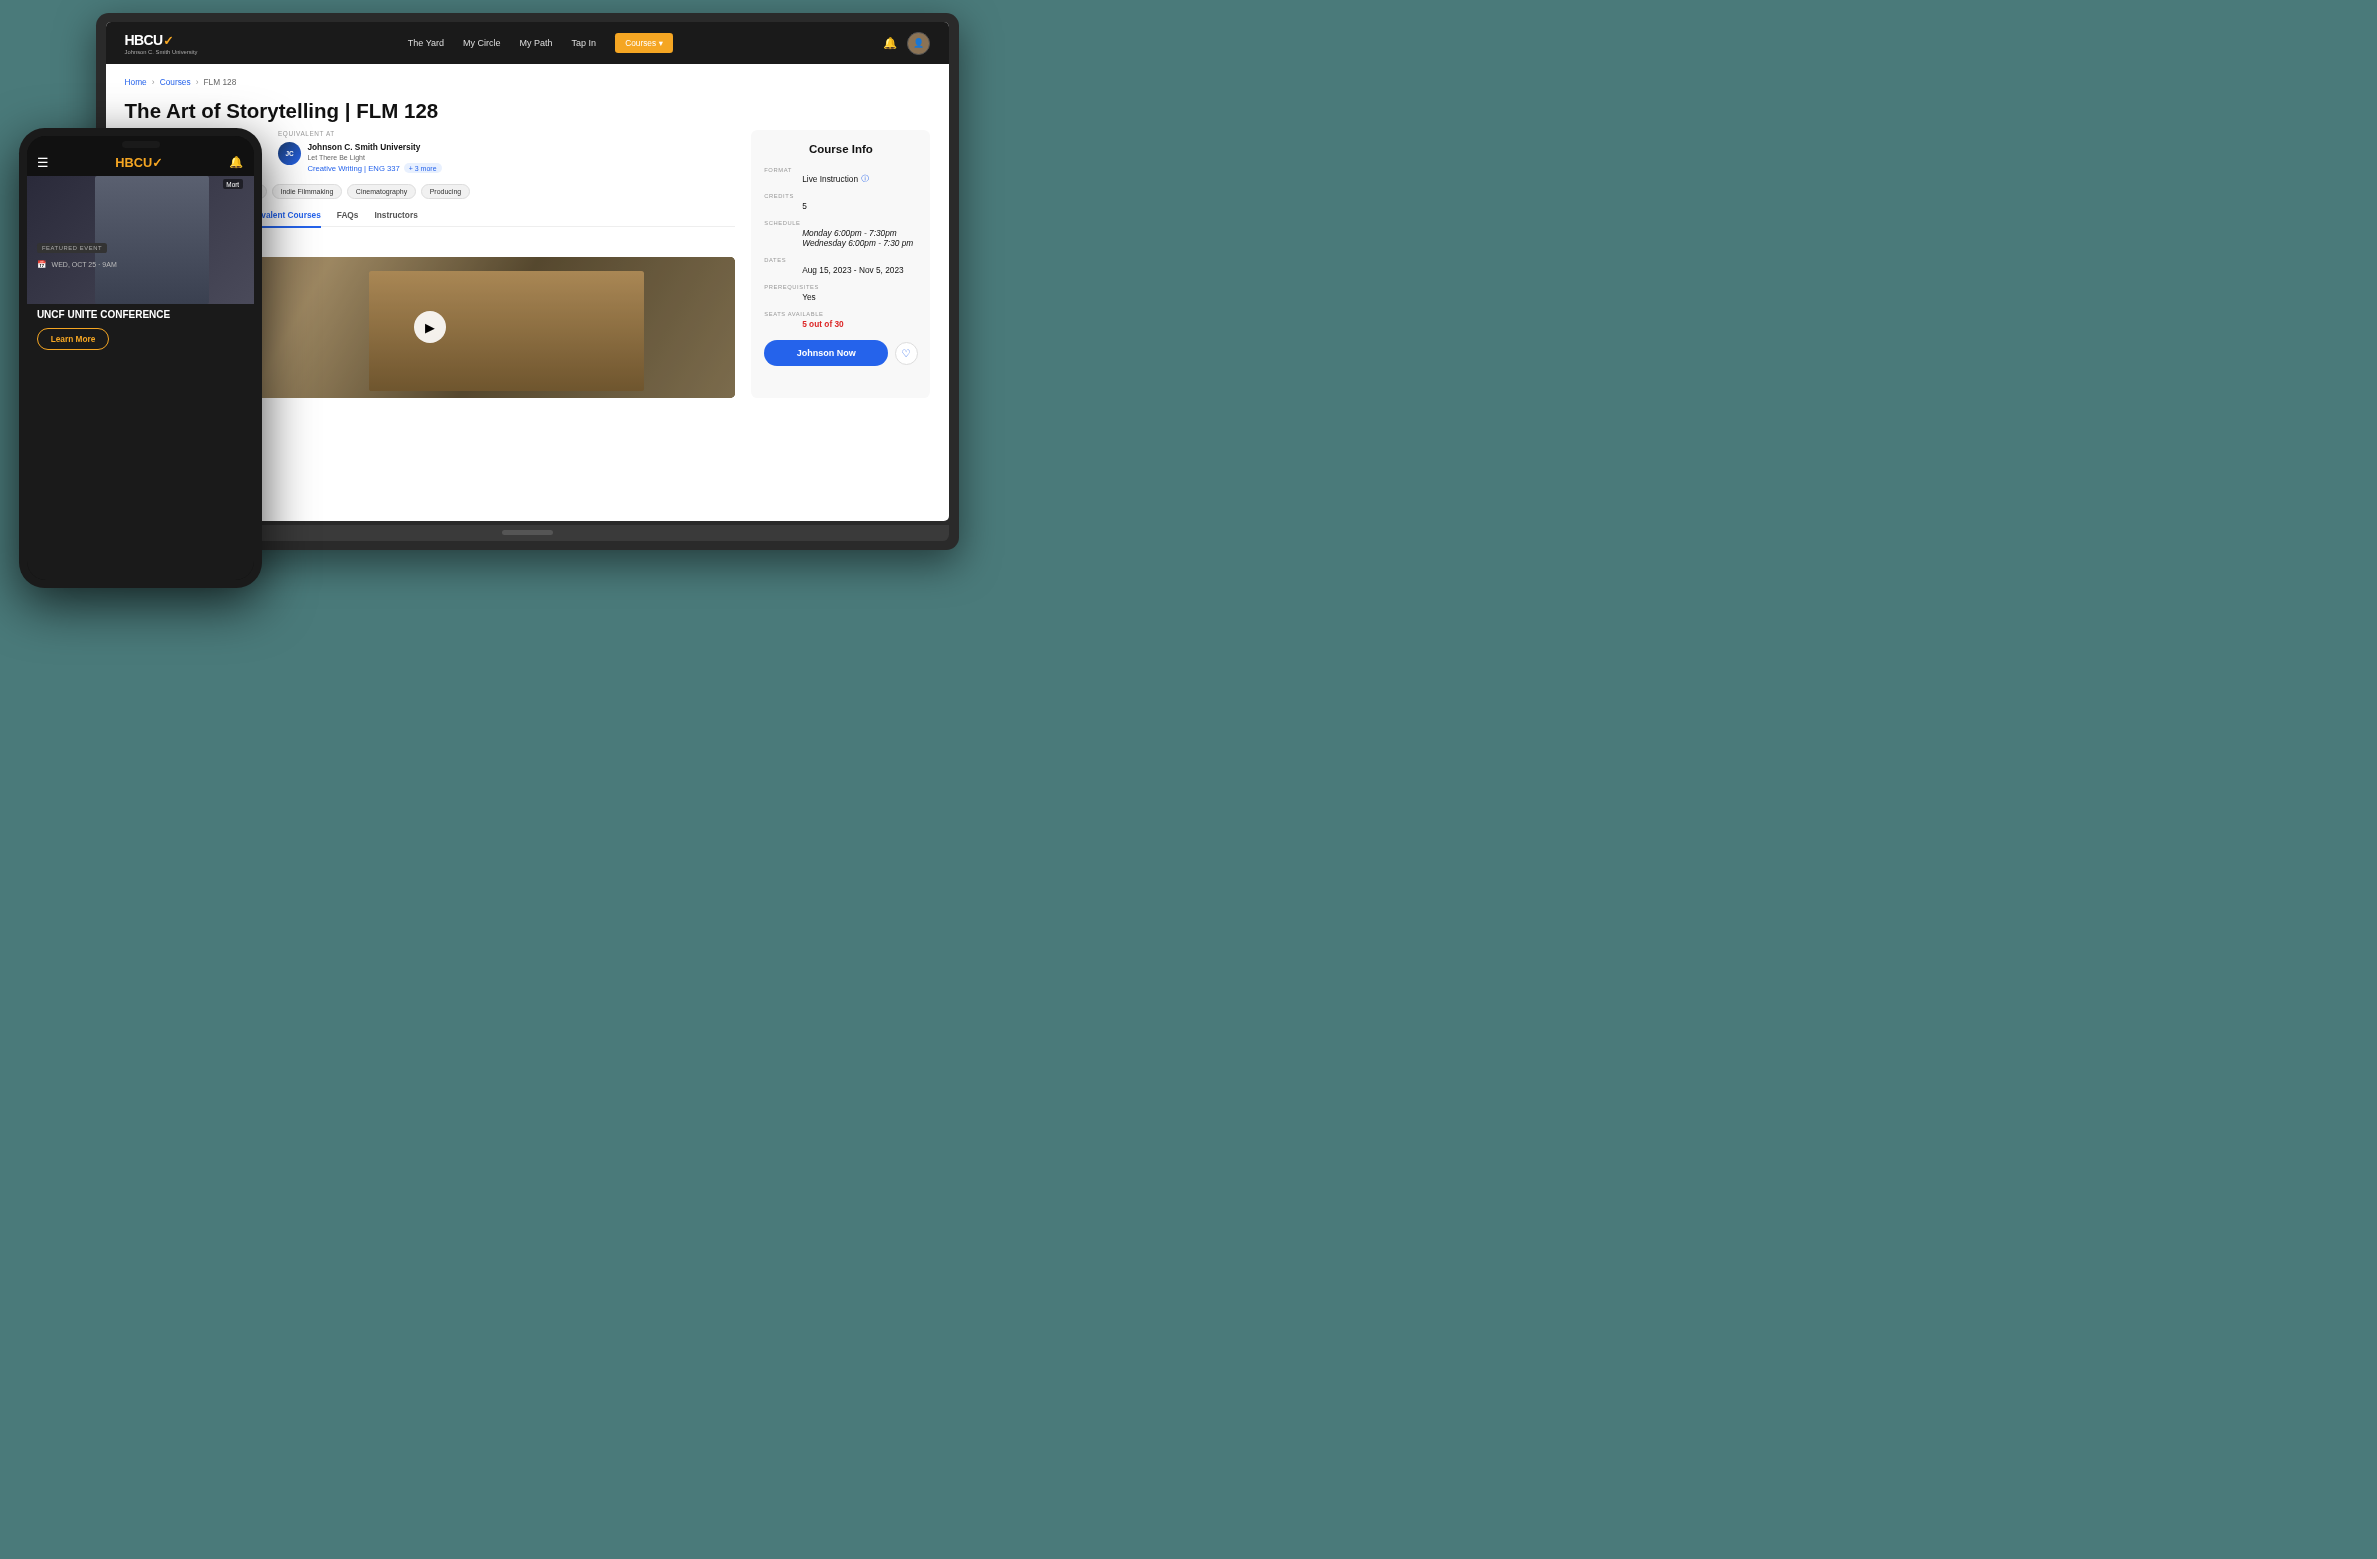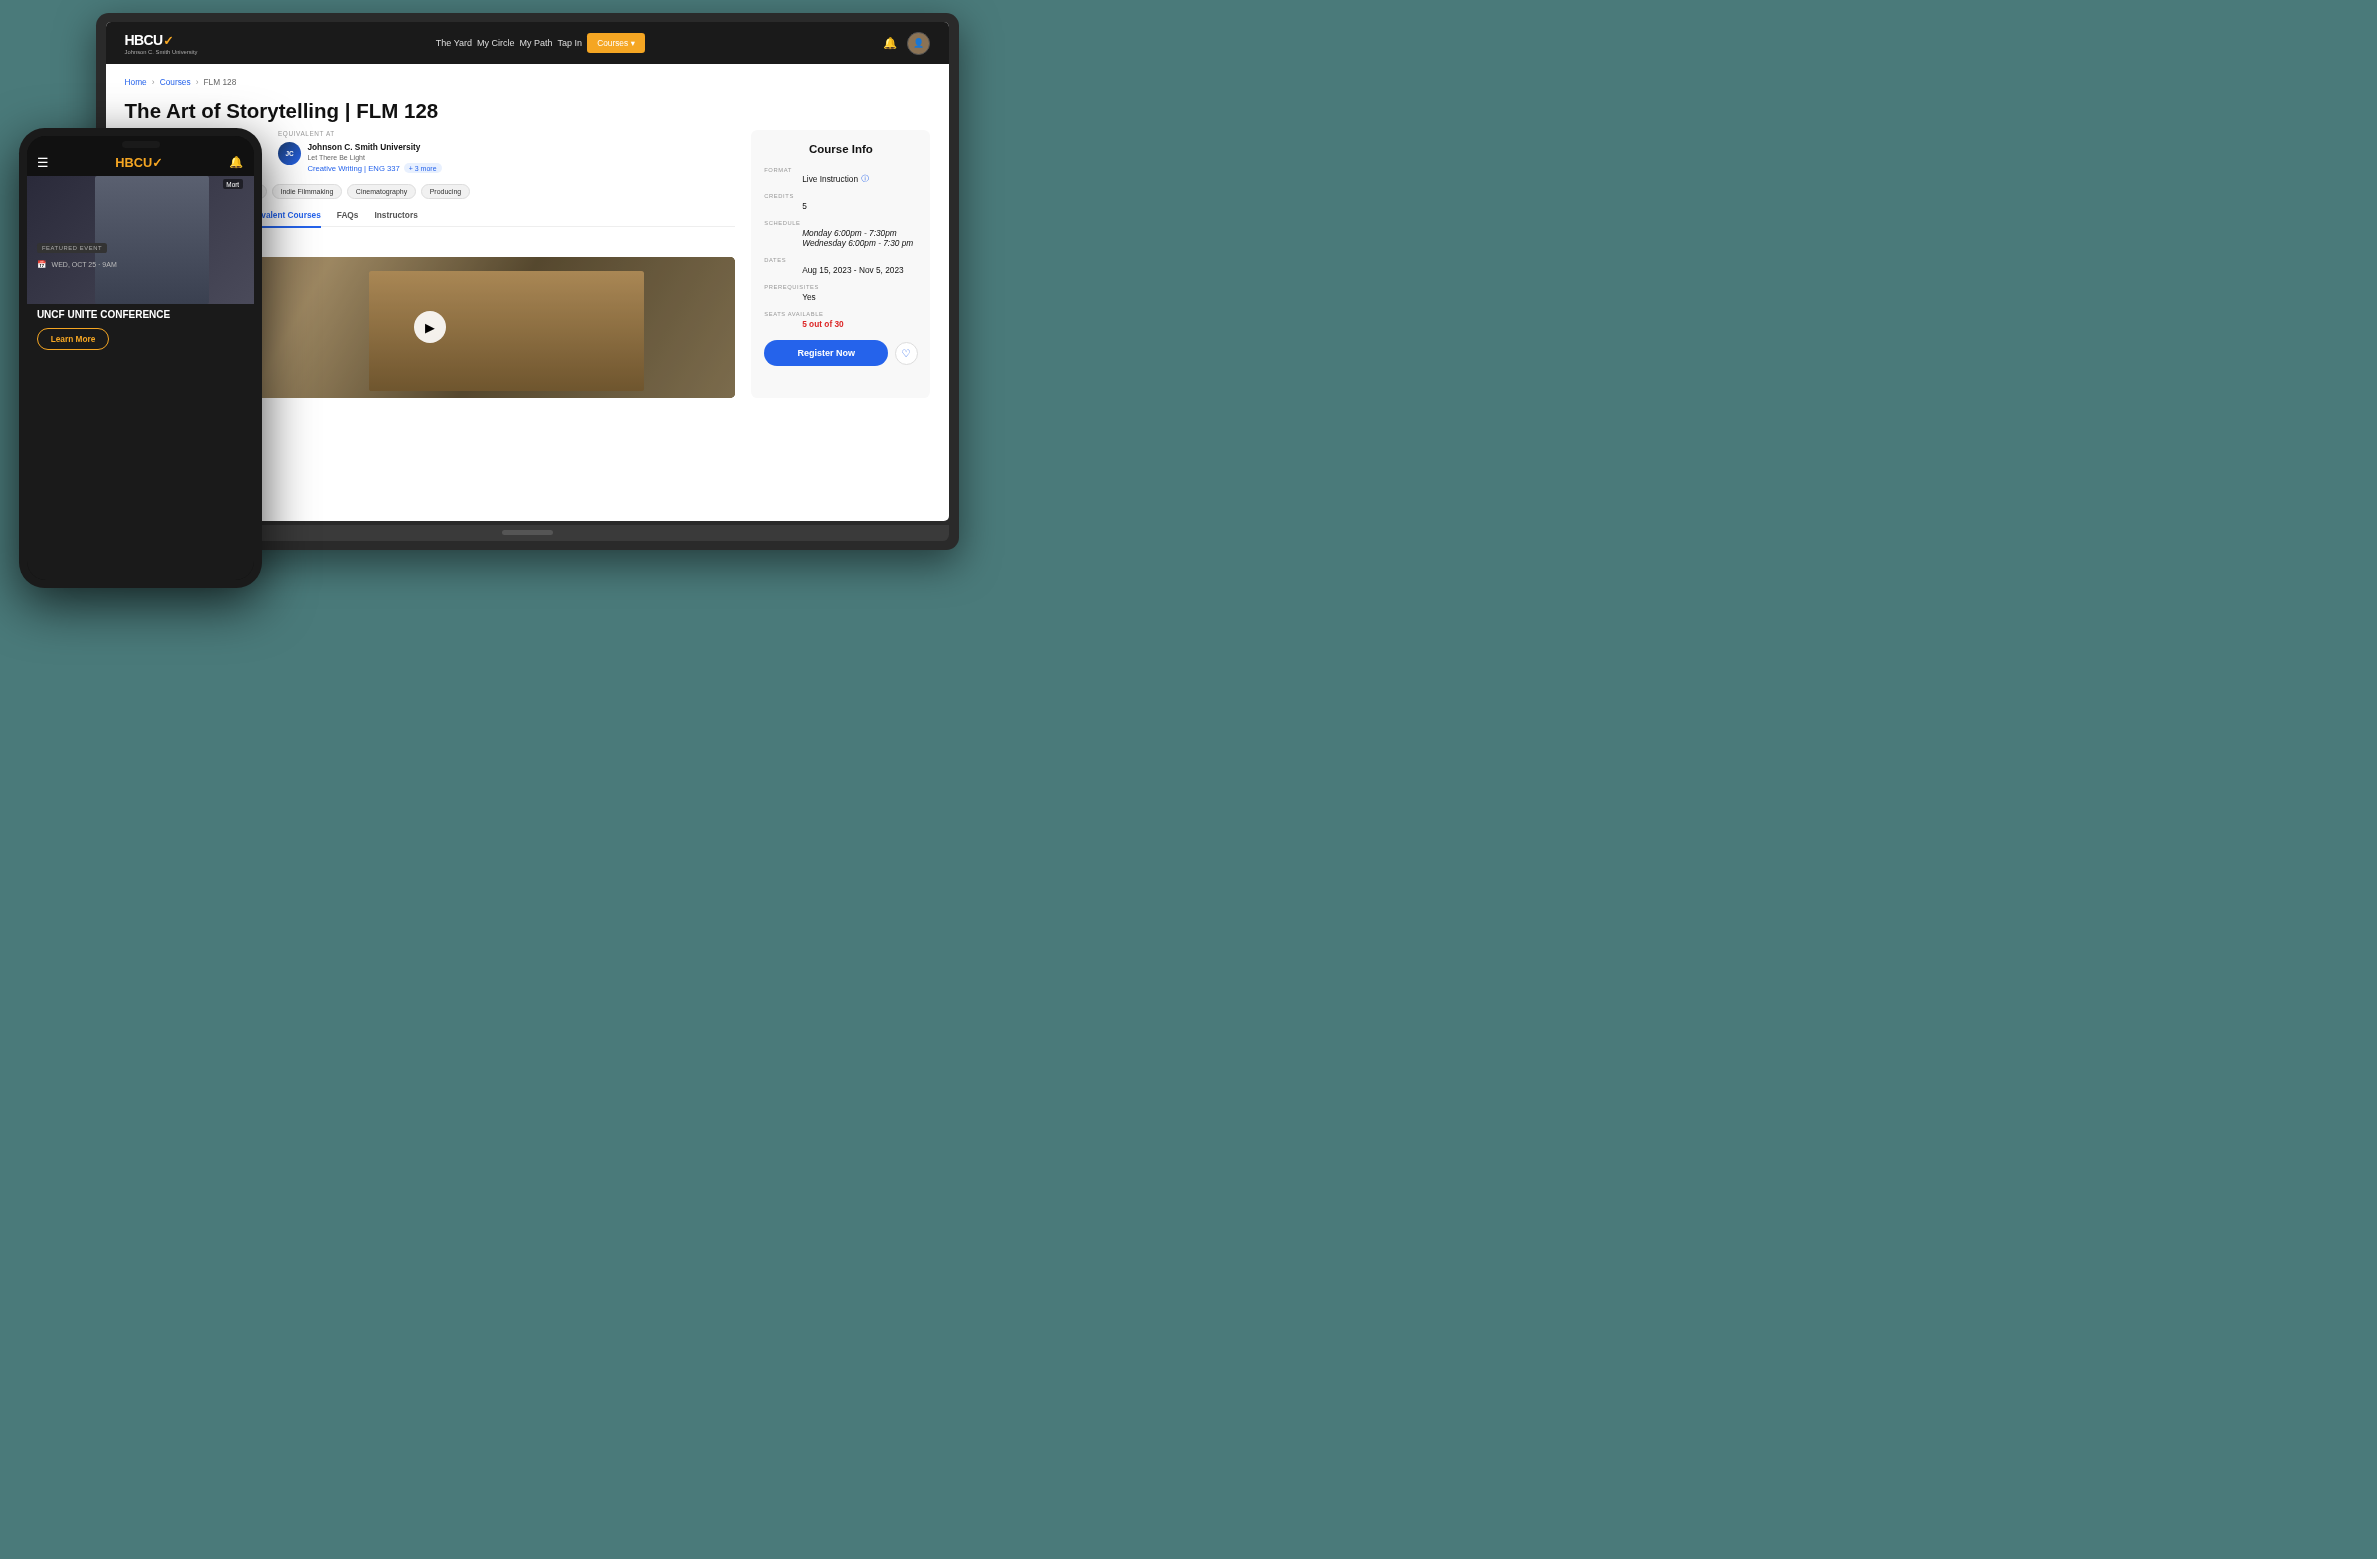--- a/index.html
+++ b/index.html
@@ -74,21 +74,21 @@
     }
     .logo-sub {
       color: #aaa;
       font-size: 5.8px;
       margin-top: 1.3px;
       display: block;
     }
     .nav-links {
       display: flex;
       align-items: center;
-      gap: 5px;
+      gap: 19px;
     }
     .nav-link {
       color: #ddd;
       font-size: 9px;
       cursor: pointer;
       text-decoration: none;
     }
     .nav-right {
       display: flex;
       align-items: center;
@@ -634,21 +634,21 @@
               <div class="info-label">PREREQUISITES</div>
               <div class="info-value">Yes</div>
             </div>
 
             <div class="info-row">
               <div class="info-label">SEATS AVAILABLE</div>
               <div class="info-value seats-value">5 out of 30</div>
             </div>
 
             <div class="register-row">
-              <button class="register-btn">Register Now</button>
+              <button class="register-btn">Johnson Now</button>
               <div class="heart-btn">♡</div>
             </div>
           </div>
         </div>
       </div>
     </div>
 
     <div class="laptop-base">
       <div class="laptop-notch"></div>
     </div>

